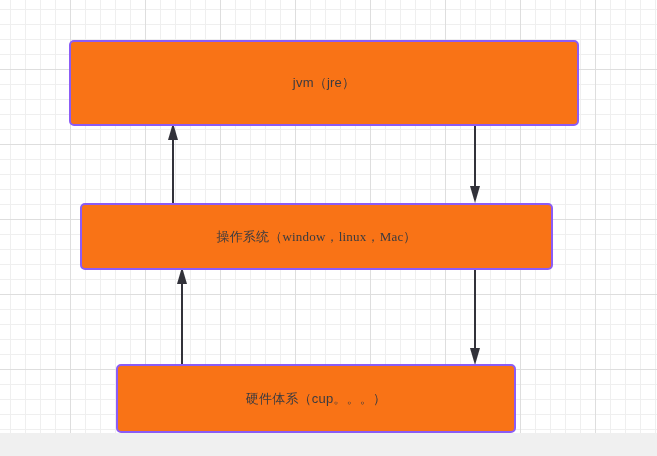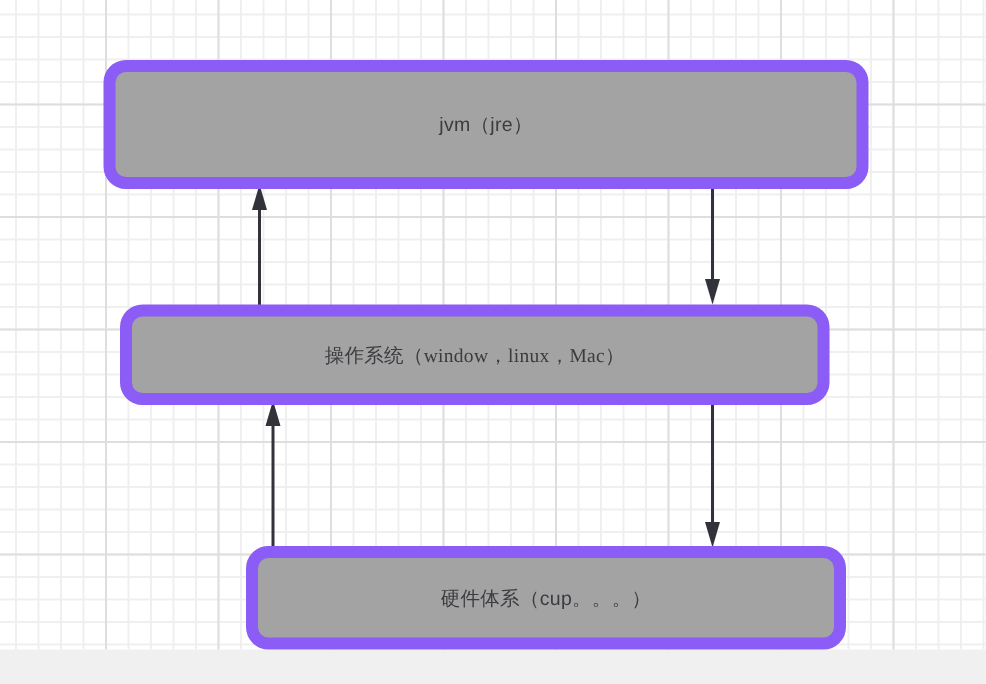--- a/index.html
+++ b/index.html
@@ -39,37 +39,37 @@
       75px 75px,
       15px 15px,
       15px 15px;
     background-position: -5px -6px, -5px -6px, -5px -6px, -5px -6px;
   }
 
   
   .node {
     position: absolute;
     box-sizing: border-box;
-    background: #a3a3a3;
-    border: 8px solid #8b5cf6;
-    border-radius: 15px;
+    background: #f97316;
+    border: 2px solid #8b5cf6;
+    border-radius: 5px;
     display: flex;
     align-items: center;
     justify-content: center;
   }
   .node-label {
     color: #3b3b40;
     font-size: 13px;
     letter-spacing: 0.2px;
     white-space: nowrap;
   }
 
   #node-jvm      { left: 69px;  top: 40px;  width: 510px; height: 86px; }
   #node-os       { left: 80px;  top: 203px; width: 473px; height: 67px; font-family: Liberation Serif, serif; }
-  #node-hardware { left: 116px; top: 364px; width: 400px; height: 69px; margin-left: 48px; }
+  #node-hardware { left: 116px; top: 364px; width: 400px; height: 69px; }
 
   
   .edge {
     position: absolute;
     overflow: visible;
   }
   .edge line {
     stroke: #32323a;
     stroke-width: 2;
   }

